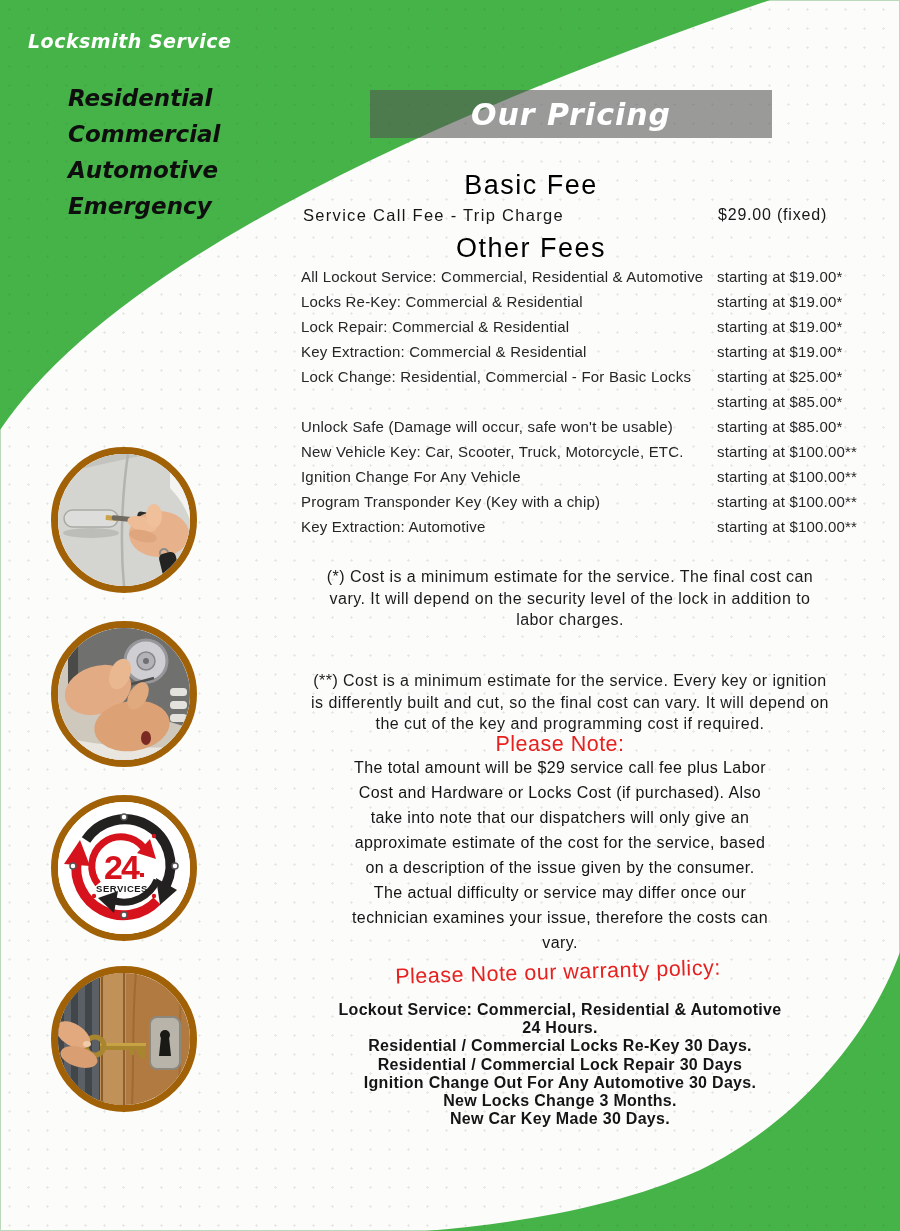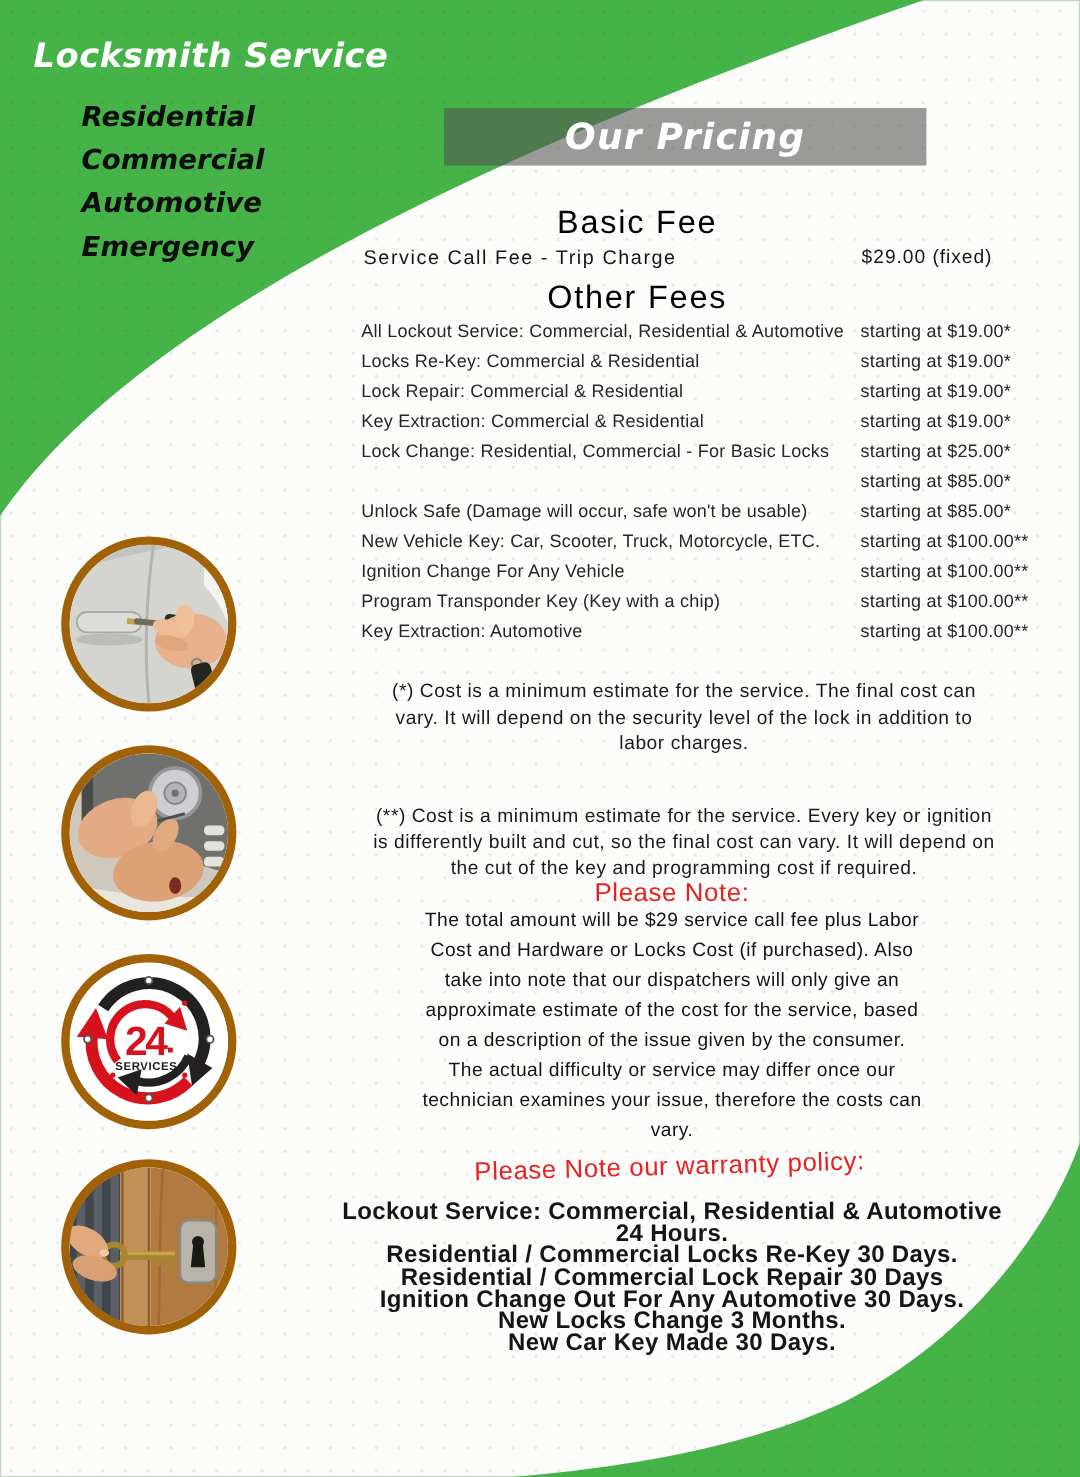--- a/index.html
+++ b/index.html
@@ -12,21 +12,21 @@
   .dots {
     position:absolute; left:0; top:0; right:0; bottom:0; z-index:1; pointer-events:none;
     background-image: radial-gradient(rgba(45,65,45,0.10) 1.1px, transparent 1.3px);
     background-size: 19px 19px;
   }
   .z { position:absolute; z-index:2; }
 
   .brand {
     left:28px; top:30px; margin:0;
     font-family:"DejaVu Sans", sans-serif; font-style:italic; font-weight:bold;
-    font-size:28px; color:#ffffff; letter-spacing:0.5px;
+    font-size:19px; color:#ffffff; letter-spacing:0.5px;
   }
   .services { left:68px; top:80px; list-style:none; margin:0; padding:0; }
   .services li {
     font-family:"DejaVu Sans", sans-serif; font-style:italic; font-weight:bold;
     font-size:23px; line-height:36px; color:#0e0e0e;
   }
   .banner {
     left:370px; top:90px; width:402px; height:48px;
     background:rgba(82,82,82,0.58);
     display:flex; align-items:center; justify-content:center;
@@ -59,21 +59,21 @@
   .red-heading { text-align:center; color:#e6211f; font-size:21.5px; letter-spacing:0.5px; margin:0; font-weight:normal; }
   #please-note-heading { left:280px; width:560px; top:732px; }
   #warranty-heading    { left:278px; width:560px; top:960px; transform:rotate(-1.6deg); }
 
   .para {
     left:320px; top:755px; width:480px; text-align:center; white-space:pre-line;
     font-size:16px; line-height:25px; letter-spacing:0.4px; color:#141414;
   }
   .warranty-lines {
     left:280px; top:1001px; width:560px; text-align:center; white-space:pre-line;
-    font-size:20px; line-height:18.2px; letter-spacing:0.3px; font-weight:bold; color:#151515;
+    font-size:16px; line-height:18.2px; letter-spacing:0.3px; font-weight:bold; color:#151515;
   }
 
   .photo {
     left:51px; width:132px; height:132px; border:7px solid #a16207;
     border-radius:50%; overflow:hidden; background:#ffffff;
   }
   #photo-1 { top:447px; }
   #photo-2 { top:621px; }
   #photo-3 { top:795px; }
   #photo-4 { top:966px; }

